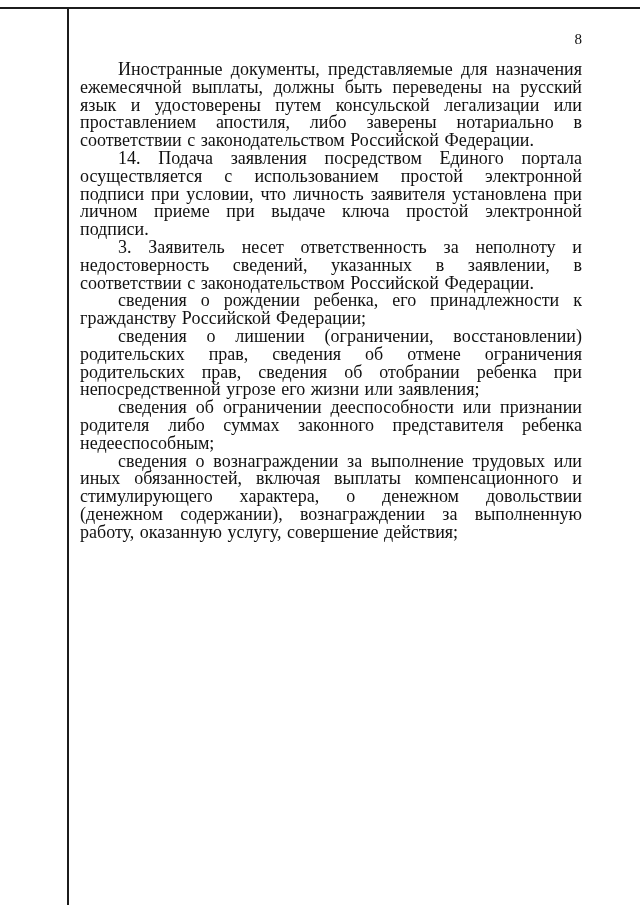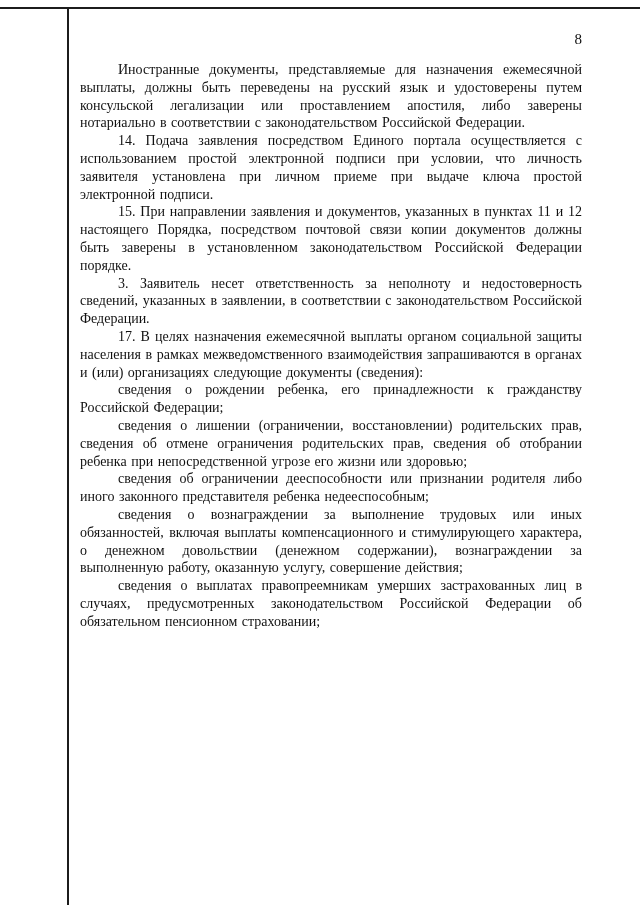--- a/index.html
+++ b/index.html
@@ -39,21 +39,21 @@
     width: 502px;
   }
   .page-number {
     text-align: right;
     font-size: 15px;
     line-height: 18px;
     margin: 0 0 13px 0;
     color: #111111;
   }
   .body-text {
-    font-size: 14px;
+    font-size: 18px;
     line-height: 17.8px;
   }
   .body-text p.para {
     margin: 0;
     padding: 0;
     text-indent: 38px;
     text-align: justify;
     word-spacing: 1px;
   }
 </style>
@@ -61,23 +61,20 @@
 <body>
 
 <div class="page">
   <div class="scan-border-top"></div>
   <div class="scan-border-left"></div>
   <div class="content">
     <div class="page-number">8</div>
     <div class="body-text">
         <p class="para">Иностранные документы, представляемые для назначения ежемесячной выплаты, должны быть переведены на русский язык и удостоверены путем консульской легализации или проставлением апостиля, либо заверены нотариально в соответствии с законодательством Российской Федерации.</p>
         <p class="para">14. Подача заявления посредством Единого портала осуществляется с использованием простой электронной подписи при условии, что личность заявителя установлена при личном приеме при выдаче ключа простой электронной подписи.</p>
-        <p class="para">15. При направлении заявления и документов, указанных в пунктах 11 и 12 настоящего Порядка, посредством почтовой связи копии документов должны быть заверены в установленном законодательством Российской Федерации порядке.</p>
         <p class="para">3. Заявитель несет ответственность за неполноту и недостоверность сведений, указанных в заявлении, в соответствии с законодательством Российской Федерации.</p>
-        <p class="para">17. В целях назначения ежемесячной выплаты органом социальной защиты населения в рамках межведомственного взаимодействия запрашиваются в органах и (или) организациях следующие документы (сведения):</p>
         <p class="para">сведения о рождении ребенка, его принадлежности к гражданству Российской Федерации;</p>
-        <p class="para">сведения о лишении (ограничении, восстановлении) родительских прав, сведения об отмене ограничения родительских прав, сведения об отобрании ребенка при непосредственной угрозе его жизни или здоровью;</p>
-        <p class="para">сведения об ограничении дееспособности или признании родителя либо иного законного представителя ребенка недееспособным;</p>
+        <p class="para">сведения о лишении (ограничении, восстановлении) родительских прав, сведения об отмене ограничения родительских прав, сведения об отобрании ребенка при непосредственной угрозе его жизни или заявления;</p>
+        <p class="para">сведения об ограничении дееспособности или признании родителя либо суммах законного представителя ребенка недееспособным;</p>
         <p class="para">сведения о вознаграждении за выполнение трудовых или иных обязанностей, включая выплаты компенсационного и стимулирующего характера, о денежном довольствии (денежном содержании), вознаграждении за выполненную работу, оказанную услугу, совершение действия;</p>
-        <p class="para">сведения о выплатах правопреемникам умерших застрахованных лиц в случаях, предусмотренных законодательством Российской Федерации об обязательном пенсионном страховании;</p>
       </div>
   </div>
 </div>
 
 </body></html>

